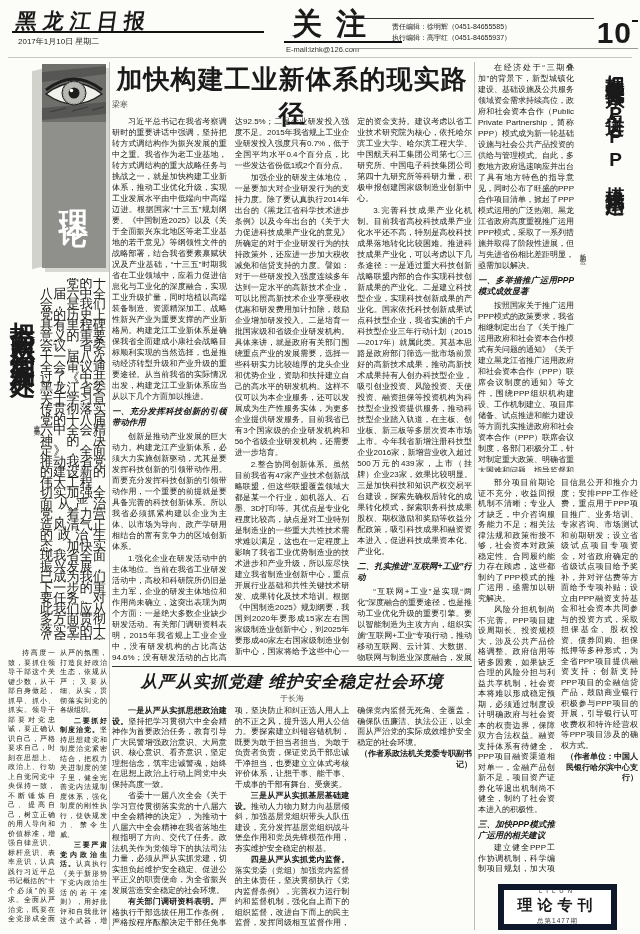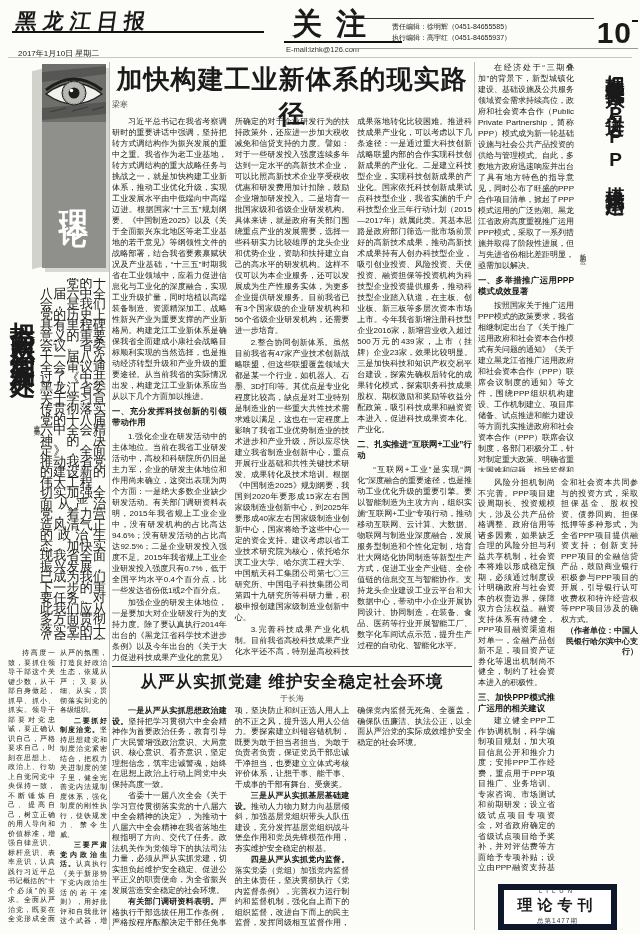--- a/index.html
+++ b/index.html
@@ -6,21 +6,21 @@
   html,body { background:#e8e8e4; }
   #page {
     position:relative; width:640px; height:934px; margin:0 auto;
     background:#fcfcf9; color:#1a1a1a; overflow:hidden;
     font-family:"Liberation Sans","DejaVu Sans",sans-serif;
   }
   
   .masthead { position:absolute; left:16px; top:7px; font-family:"Liberation Serif","DejaVu Serif",serif;
     font-size:21px; font-weight:bold; letter-spacing:6px; transform:skewX(-8deg); }
   .masthead-rule { position:absolute; left:12px; top:31px; width:252px; height:2px; background:#111; }
-  .header-date { position:absolute; left:18px; top:36px; font-size:8px; color:#222;margin-top:12px; }
+  .header-date { position:absolute; left:18px; top:36px; font-size:8px; color:#222; }
   .section-title { position:absolute; left:292px; top:4px; font-size:30px; font-weight:bold; letter-spacing:14px; }
   .section-rule { position:absolute; left:284px; top:41px; width:118px; height:2px; background:#111; }
   .header-email { position:absolute; left:286px; top:45px; font-size:7.5px; color:#333; }
   .editor-rule-top { position:absolute; left:352px; top:18px; width:242px; height:1px; background:#333; }
   .editor-rule-bottom { position:absolute; left:352px; top:48px; width:286px; height:1px; background:#999; }
   .editor-line1 { position:absolute; left:392px; top:22px; font-size:7px; color:#222; }
   .editor-line2 { position:absolute; left:392px; top:33px; font-size:7px; color:#222; }
   .page-number { position:absolute; right:8px; top:16px; font-size:30px; font-weight:bold; letter-spacing:1px; }
   .page-number-dash { position:absolute; right:2px; top:20px; width:6px; height:2px; background:#111; }
   .header-bottom-rule { position:absolute; left:8px; top:57px; width:624px; height:1px; background:#c9c9c4; }
@@ -46,21 +46,21 @@
     column-count:2; column-gap:5px; column-fill:auto; font-size:7px; line-height:9.5px; text-align:justify; }
   
   .main-headline { position:absolute; left:112px; top:62px; width:360px; text-align:center;
     font-size:26px; font-weight:bold; letter-spacing:1px;font-family:Liberation Mono, monospace; }
   .main-byline { position:absolute; left:112px; top:99px; width:360px; font-size:8px; color:#555; }
   .main-cols { position:absolute; left:112px; top:116px; width:360px; height:547px; overflow:hidden;
     column-count:3; column-gap:8px; column-fill:auto; font-size:8px; line-height:11px; text-align:justify; }
   .mid-rule { position:absolute; left:112px; top:666px; width:360px; height:1px; background:#333; }
   
   .bottom-headline { position:absolute; left:112px; top:671px; width:360px; text-align:center;
-    font-size:16.5px; font-weight:bold; letter-spacing:1px; }
+    font-size:16.5px; font-weight:bold; letter-spacing:1px;font-style:italic; }
   .bottom-byline { position:absolute; left:112px; top:693px; width:360px; text-align:center; font-size:8px; color:#555; }
   .bottom-cols { position:absolute; left:112px; top:706px; width:360px; height:224px; overflow:hidden;
     column-count:3; column-gap:8px; column-fill:auto; font-size:8px; line-height:10.5px; text-align:justify; }
   
   .right-topcol { position:absolute; left:478px; top:62px; width:96px; height:410px; overflow:hidden;
     font-size:8px; line-height:11px; text-align:justify; }
   .right-byline { position:absolute; left:578px; top:248px; writing-mode:vertical-rl; text-orientation:upright;
     font-size:6.5px; color:#444; letter-spacing:2px; }
   .right-headline { position:absolute; left:592px; top:60px; width:46px; height:414px;
     writing-mode:vertical-rl; text-orientation:upright; font-size:19px; font-weight:bold;
@@ -70,21 +70,21 @@
   
   .journal-box { position:absolute; left:498px; top:884px; width:119px; height:46px; background:#fff;
     border:6px solid #0f172a; z-index:3; display:flex; flex-direction:column; align-items:center;
     justify-content:center; gap:2px; }
   .journal-label { font-size:6px; letter-spacing:4px; color:#333; }
   .journal-title { font-family:"Liberation Serif","DejaVu Serif",serif; font-size:15px; font-weight:bold; letter-spacing:5px; }
   .journal-issue { font-size:6.5px; color:#333; letter-spacing:1px; }
   
   .body-p { text-indent:2em; margin:0 0 1px 0; }
   .body-p.attr { text-indent:0; text-align:right; font-weight:bold; }
-  .sec-head { font-weight:bold; margin:4px 0 3px 0; font-size:1.05em; }
+  .sec-head { font-weight:bold; margin:4px 0 3px 0; font-size:1.05em;font-style:italic; }
   .body-p b { font-weight:bold; }
 </style>
 </head>
 <body>
 
 <div id="page">
 
   <div class="masthead">黑龙江日报</div>
   <div class="masthead-rule"></div>
   <div class="header-date">2017年1月10日  星期二</div>
@@ -127,48 +127,51 @@
       <p class="body-p">持高度一致，要抓住领导干部这个关键少数，从干部自身做起，抓早、抓小、抓实。领导干部要对党忠诚，要正确认识自己，严格要求自己，时刻在思想上、政治上、行动上自觉同党中央保持一致，不断锤炼自己、提高自己，树立正确的用人导向和价值标准，增强自律意识、标杆意识、表率意识，认真践行习近平总书记概括的“十个必须”的要求。全面从严治党，既要在全党形成全面从严的氛围，打造良好政治生态，依规从严；又要从细、从实，贯彻落实到党的各级组织。</p>
       <p class="body-p"><b>二要抓好制度治党。</b>坚持思想建党和制度治党紧密结合，把权力关进制度的笼子里，健全完善党内法规制度体系，强化制度的刚性执行，使铁规发力、禁令生威。</p>
       <p class="body-p"><b>三要严肃党内政治生活。</b>认真执行《关于新形势下党内政治生活的若干准则》，用好批评和自我批评这个武器，增强党内政治生活的政治性、时代性、原则性、战斗性，营造风清气正的良好政治生态，以优异成绩迎接党的十九大胜利召开。</p>
     </div>
 
   <div class="main-headline">加快构建工业新体系的现实路径</div>
   <div class="main-byline">梁寒</div>
   <div class="main-cols">
       <p class="body-p">习近平总书记在我省考察调研时的重要讲话中强调，坚持把转方式调结构作为振兴发展的重中之重。我省作为老工业基地，转方式调结构的重大战略任务与挑战之一，就是加快构建工业新体系，推动工业优化升级，实现工业发展水平由中低端向中高端迈进。根据国家“十三五”规划纲要、《中国制造2025》以及《关于全面振兴东北地区等老工业基地的若干意见》等纲领性文件的战略部署，结合我省要素禀赋状况及产业基础，“十三五”时期我省在工业领域中，应着力促进信息化与工业化的深度融合，实现工业升级扩量，同时培植以高端装备制造、资源精深加工、战略性新兴产业为重要支撑的产业新格局。构建龙江工业新体系是确保我省全面建成小康社会战略目标顺利实现的当然选择，也是推动经济转型升级和产业升级的重要途径。从当前我省的实际情况出发，构建龙江工业新体系应当从以下几个方面加以推进。</p>
       <div class="sec-head">一、充分发挥科技创新的引领带动作用</div>
+      <p class="body-p">创新是推动产业发展的巨大动力。构建龙江产业新体系，必须大力实施创新驱动，尤其是要发挥科技创新的引领带动作用。而要充分发挥科技创新的引领带动作用，一个重要的前提就是要具备完善的科技创新体系。所以我省必须抓紧构建以企业为主体、以市场为导向、政产学研用相结合的富有竞争力的区域创新体系。</p>
       <p class="body-p">1.强化企业在研发活动中的主体地位。当前在我省工业研发活动中，高校和科研院所仍旧是主力军，企业的研发主体地位和作用尚未确立，这突出表现为两个方面：一是绝大多数企业缺少研发活动。有关部门调研资料表明，2015年我省规上工业企业中，没有研发机构的占比高达94.6%；没有研发活动的占比高达92.5%；二是企业研发投入强度不足。2015年我省规上工业企业研发投入强度只有0.7%，低于全国平均水平0.4个百分点，比一些发达省份低1或2个百分点。</p>
       <p class="body-p">加强企业的研发主体地位，一是要加大对企业研发行为的支持力度。除了要认真执行2014年出台的《黑龙江省科学技术进步条例》以及今年出台的《关于大力促进科技成果产业化的意见》所确定的对于企业研发行为的扶持政策外，还应进一步加大税收减免和信贷支持的力度。譬如：对于一些研发投入强度连续多年达到一定水平的高新技术企业，可以比照高新技术企业享受税收优惠和研发费用加计扣除，鼓励企业增加研发投入。二是培育一批国家级和省级企业研发机构。具体来讲，就是政府有关部门围绕重点产业的发展需要，选择一些科研实力比较雄厚的龙头企业和优势企业，资助和扶持建立自己的高水平的研发机构。这样不仅可以为本企业服务，还可以发展成为生产性服务实体，为更多企业提供研发服务。目前我省已有3个国家级的企业研发机构和56个省级企业研发机构，还需要进一步培育。</p>
       <p class="body-p">2.整合协同创新体系。虽然目前我省有47家产业技术创新战略联盟，但这些联盟覆盖领域大都是某一个行业，如机器人、石墨、3D打印等。其优点是专业化程度比较高，缺点是对工业特别是制造业的一些重大共性技术需求难以满足，这也在一定程度上影响了我省工业优势制造业的技术进步和产业升级，所以应尽快建立我省制造业创新中心，重点开展行业基础和共性关键技术研发、成果转化及技术培训。根据《中国制造2025》规划纲要，我国到2020年要形成15家左右国家级制造业创新中心，到2025年要形成40家左右国家级制造业创新中心，国家将给予这些中心一定的资金支持。建议考虑以省工业技术研究院为核心，依托哈尔滨工业大学、哈尔滨工程大学、中国航天科工集团公司第七〇三研究所、中国电子科技集团公司第四十九研究所等科研力量，积极申报创建国家级制造业创新中心。</p>
       <p class="body-p">3.完善科技成果产业化机制。目前我省高校科技成果产业化水平还不高，特别是高校科技成果落地转化比较困难。推进科技成果产业化，可以考虑以下几条途径：一是通过重大科技创新战略联盟内部的合作实现科技创新成果的产业化。二是建立科技型企业，实现科技创新成果的产业化。国家依托科技创新成果试点科技型企业，我省实施的千户科技型企业三年行动计划（2015—2017年）就属此类。其基本思路是政府部门筛选一批市场前景好的高新技术成果，推动高新技术成果持有人创办科技型企业，吸引创业投资、风险投资、天使投资、融资担保等投资机构为科技型企业投资提供服务，推动科技型企业踏入轨道，在主板、创业板、新三板等多层次资本市场上市。今年我省新增注册科技型企业2016家，新增营业收入超过500万元的439家，上市（挂牌）企业23家，效果比较明显。三是加快科技和知识产权交易平台建设，探索先确权后转化的成果转化模式，探索职务科技成果股权、期权激励和奖励等收益分配政策，吸引科技成果和融资资本进入，促进科技成果资本化、产业化。</p>
       <div class="sec-head">二、扎实推进“互联网+工业”行动</div>
       <p class="body-p">“互联网+工业”是实现“两化”深度融合的重要途径，也是推动工业优化升级的重要引擎。要以智能制造为主攻方向，组织实施“互联网+工业”专项行动，推动移动互联网、云计算、大数据、物联网与制造业深度融合，发展服务型制造和个性化定制，培育壮大网络化协同制造等新型生产方式，促进工业全产业链、全价值链的信息交互与智能协作。支持龙头企业建设工业云平台和大数据中心，带动中小企业开展协同设计、协同制造，在装备、食品、医药等行业开展智能工厂、数字化车间试点示范，提升生产过程的自动化、智能化水平。</p>
     </div>
 
   <div class="mid-rule"></div>
 
   <div class="bottom-headline">从严从实抓党建  维护安全稳定社会环境</div>
   <div class="bottom-byline">于长海</div>
   <div class="bottom-cols">
       <p class="body-p"><b>一是从严从实抓思想政治建设。</b>坚持把学习贯彻六中全会精神作为首要政治任务，教育引导广大民警增强政治意识、大局意识、核心意识、看齐意识，坚定理想信念，筑牢忠诚警魂，始终在思想上政治上行动上同党中央保持高度一致。</p>
       <p class="body-p">省委十一届八次全会《关于学习宣传贯彻落实党的十八届六中全会精神的决定》，为推动十八届六中全会精神在我省落地生根指明了方向、交代了任务。政法机关作为党领导下的执法司法力量，必须从严从实抓党建，切实担负起维护安全稳定、促进公平正义的职责使命，为全省振兴发展营造安全稳定的社会环境。</p>
       <p class="body-p"><b>有关部门调研资料表明。</b>严格执行干部选拔任用工作条例，严格按程序酝酿决定干部任免事项，坚决防止和纠正选人用人上的不正之风，提升选人用人公信力。要探索建立纠错容错机制，既要为敢于担当者担当、为敢于负责者负责，保证党员干部忠诚干净担当，也要建立立体式考核评价体系，让想干事、能干事、干成事的干部有舞台、受褒奖。</p>
       <p class="body-p"><b>三是从严从实抓基层基础建设。</b>推动人力物力财力向基层倾斜，加强基层党组织带头人队伍建设，充分发挥基层党组织战斗堡垒作用和党员先锋模范作用，夯实维护安全稳定的根基。</p>
       <p class="body-p"><b>四是从严从实抓党内监督。</b>落实党委（党组）加强党内监督的主体责任，坚决贯彻执行《党内监督条例》，完善权力运行制约和监督机制，强化自上而下的组织监督，改进自下而上的民主监督，发挥同级相互监督作用，确保党内监督无死角、全覆盖，确保队伍廉洁、执法公正，以全面从严治党的实际成效维护安全稳定的社会环境。</p>
+      <p class="body-p attr">（作者系政法机关党委专职副书记）</p>
     </div>
 
   <div class="right-topcol">
       <p class="body-p">在经济处于“三期叠加”的背景下，新型城镇化建设、基础设施及公共服务领域资金需求持续高位，政府和社会资本合作（Public Private Partnership，简称PPP）模式成为新一轮基础设施与社会公共产品投资的供给与管理模式。自此，多数地方政府迅速响应并出台了具有地方特色的指导意见，同时公布了旺盛的PPP合作项目清单，掀起了PPP模式运用的广泛热潮。黑龙江省政府高度重视推广运用PPP模式，采取了一系列措施并取得了阶段性进展，但与先进省份相比差距明显，亟需加以解决。</p>
       <div class="sec-head">一、多举措推广运用PPP模式成效显著</div>
       <p class="body-p">按照国家关于推广运用PPP模式的政策要求，我省相继制定出台了《关于推广运用政府和社会资本合作模式有关问题的通知》《关于建立黑龙江省推广运用政府和社会资本合作（PPP）联席会议制度的通知》等文件，围绕PPP组织机构建设、工作机制建立、项目库储备、试点推进和能力建设等方面扎实推进政府和社会资本合作（PPP）联席会议制度，各部门积极分工，针对制定重大政策、明确省重大困难和问题、指导监督和评估工作、联合举办开展PPP培训、遴选储备专家、深入讲解PPP基础知识、政策依据、法律框架及实施流程等内容，还组织了多次金融专项储备班，建立了PPP项目库。目前，全省已征集储备的PPP项目涉及交通设施、市政设施、水利、公共服务、生态环境等主要领域，如省财政厅与中信银行、国开行和国开证券等合作推进“哈尔滨地下综合管廊建设”项目等30余个重点城市项目加以重点推进。</p>
     </div>
   <div class="right-byline">杨志宏</div>
   <div class="right-headline">把握关键完善体系 促进PPP模式推广运用</div>
   <div class="right-botcols">
+      <p class="body-p">部分项目前期论证不充分，收益回报机制不清晰；专业人才缺乏，中介咨询服务能力不足；相关法律法规和政策衔接不够，社会资本对政策稳定性、合同履约能力存在顾虑，这些都制约了PPP模式的推广运用，亟需加以研究解决。</p>
       <p class="body-p">风险分担机制尚不完善。PPP项目建设周期长、投资规模大，涉及公共产品价格调整、政府信用等诸多因素，如果缺乏合理的风险分担与利益共享机制，社会资本将难以形成稳定预期，必须通过制度设计明确政府与社会资本的权责边界，保障双方合法权益。融资支持体系有待健全，PPP项目融资渠道相对单一，金融产品创新不足，项目资产证券化等退出机制尚不健全，制约了社会资本进入的积极性。</p>
       <div class="sec-head">三、加快PPP模式推广运用的相关建议</div>
       <p class="body-p">建立健全PPP工作协调机制，科学编制项目规划，加大项目信息公开和推介力度；安排PPP工作经费，重点用于PPP项目推广、业务培训、专家咨询、市场测试和前期研发；设立省级试点项目专项资金，对省政府确定的省级试点项目给予奖补，并对评估费等方面给予专项补贴；设立由PPP融资支持基金和社会资本共同参与的投资方式，采取担保基金、股权投资、债券回购、担保抵押等多种形式，为全省PPP项目提供融资支持；创新支持PPP项目的金融信贷产品，鼓励商业银行积极参与PPP项目的开展，引导银行认可收费权和特许经营权等PPP项目涉及的确权方式。</p>
       <p class="body-p attr">（作者单位：中国人民银行哈尔滨中心支行）</p>
     </div>
 
   <div class="journal-box">
     <div class="journal-label">LILUN</div>
     <div class="journal-title">理论专刊</div>
     <div class="journal-issue">总第1477期</div>

